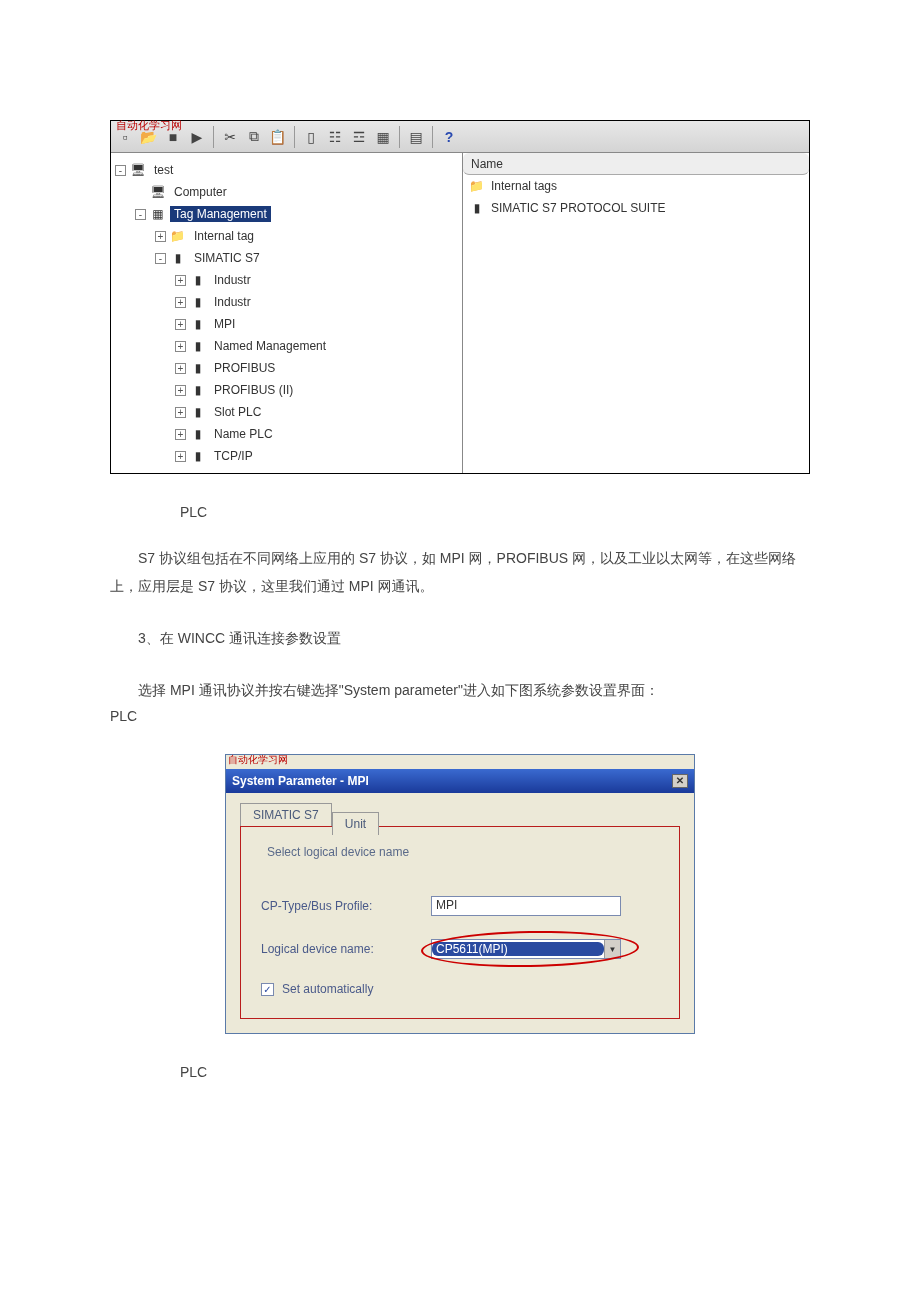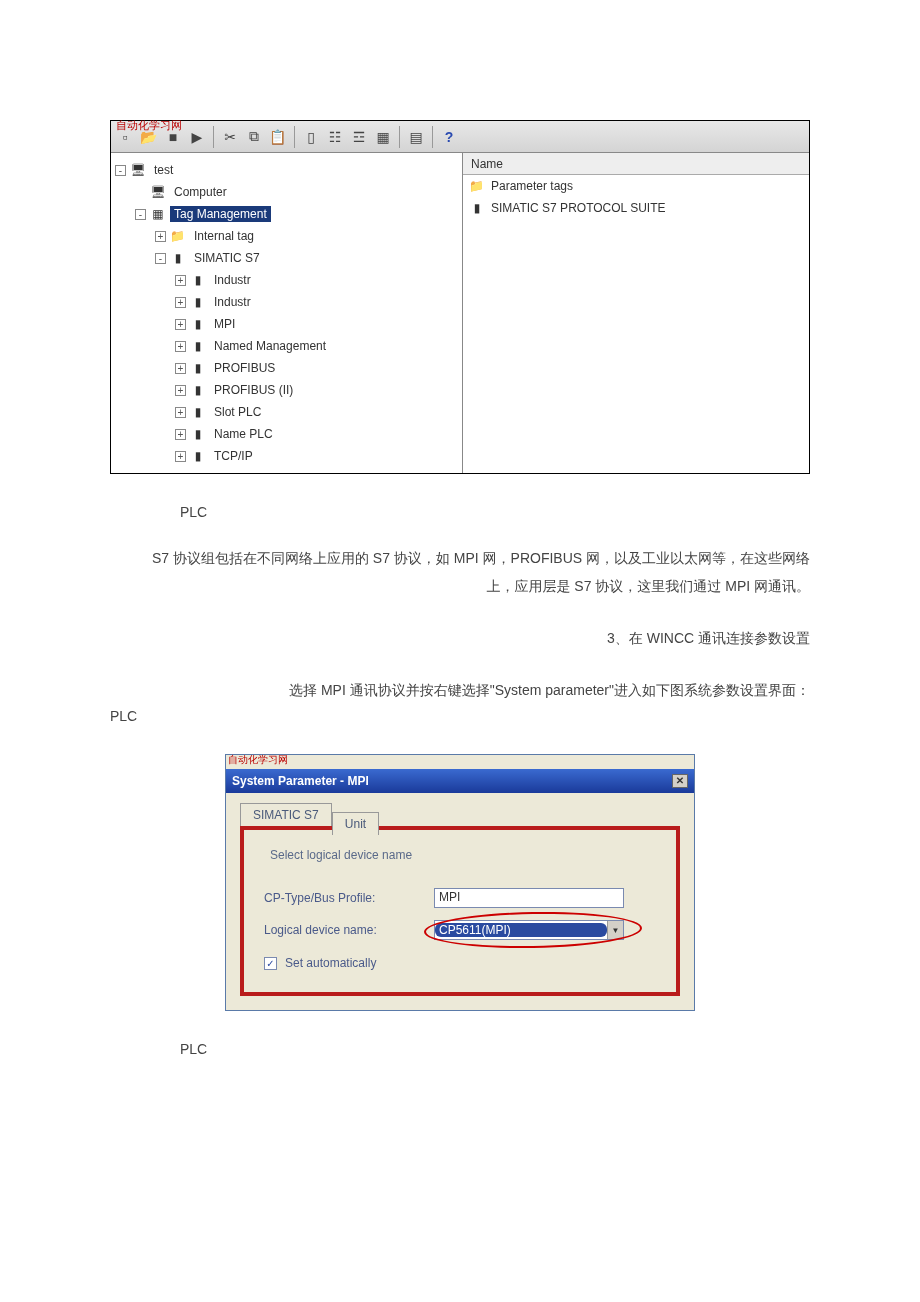--- a/index.html
+++ b/index.html
@@ -24,40 +24,40 @@
     display: flex;
     align-items: center;
     padding: 0 4px;
     gap: 4px;
   }
   .tb-ico { width: 20px; height: 20px; display: flex; align-items: center; justify-content: center; font-size: 14px; color: #444; }
   .tb-sep { width: 1px; height: 22px; background: #999; margin: 0 2px; }
   .fig1-body { display: flex; height: 320px; }
   .tree-pane { width: 352px; border-right: 1px solid #888; overflow: hidden; position: relative; font-family: Tahoma, sans-serif; font-size: 12px; padding: 6px 4px; }
   .list-pane { flex: 1; font-family: Tahoma, sans-serif; font-size: 12px; }
-  .list-header { height: 22px; background: #eee; border-bottom: 1px solid #aaa; display: flex; align-items: center; padding-left: 8px; font-weight: normal; }
+  .list-header { height: 22px; background: #eee; border-bottom: 1px solid #aaa; display: flex; align-items: center; padding-left: 8px; font-weight: normal; border-radius: 6px; }
   .list-row { display: flex; align-items: center; height: 22px; padding-left: 6px; gap: 6px; }
   .tree-row { display: flex; align-items: center; height: 22px; gap: 4px; }
   .tree-toggle { width: 11px; height: 11px; border: 1px solid #888; font-size: 10px; line-height: 9px; text-align: center; color: #555; }
   .tree-space { width: 11px; height: 11px; }
   .indent0 { padding-left: 0; }
   .indent1 { padding-left: 20px; }
   .indent2 { padding-left: 40px; }
   .indent3 { padding-left: 60px; }
   .tree-label { padding: 1px 4px; }
   .tree-sel { background: #1a3a7a; color: #fff; }
   .ctx-menu { position: absolute; left: 160px; top: 60px; width: 156px; background: #eee; border: 1px solid #999; box-shadow: 2px 2px 3px rgba(0,0,0,.3); font-family: Tahoma, sans-serif; font-size: 12px; }
   .ctx-item { height: 26px; display: flex; align-items: center; padding-left: 14px; }
   .ctx-sep { height: 1px; background: #bbb; margin: 2px 4px; }
   .ico-small { width: 16px; height: 16px; display: inline-flex; align-items: center; justify-content: center; font-size: 12px; }
   .fig1-wrap { position: relative; }
   .watermark1 { position: absolute; left: 6px; top: -2px; color: #b00; font-size: 11px; font-family: SimSun; z-index: 5; }
 
   .body-text { margin: 0 110px; line-height: 2.0; font-size: 14px; color: #444; font-family: "Microsoft YaHei", SimSun, sans-serif; }
-  .para { text-indent: 2em; margin-top: 24px; text-align: right; }
+  .para { text-indent: 2em; margin-top: 24px; }
   .plc-label { margin: 30px 0 0 180px; font-size: 14px; color: #444; }
 
   .fig2 {
     margin: 30px auto 10px auto;
     width: 470px;
     border: 1px solid #5a7aa8;
     background: #ece9d8;
     font-family: Tahoma, sans-serif;
     font-size: 12px;
   }
@@ -68,23 +68,23 @@
     display: flex; align-items: center; justify-content: space-between;
     padding: 12px 6px;
     font-weight: bold;
     font-size: 12px;
   }
   .fig2-close { width: 16px; height: 14px; background: #d4d0c8; border: 1px solid #666; color: #333; font-size: 10px; line-height: 12px; text-align: center; }
   .fig2-body { padding: 10px 14px 14px 14px; }
   .tabs { display: flex; gap: 0; }
   .tab { padding: 4px 12px; border: 1px solid #999; border-bottom: none; background: #ece9d8; color: #4a5a7a; font-size: 12px; }
   .tab.front { background: #ece9d8; position: relative; top: 9px; }
-  .group { border: 4px solid #b91c1c; padding: 18px 20px 22px 20px; margin-top: 0; background: #ece9d8; }
+  .group { border: 1px solid #b91c1c; padding: 18px 20px 22px 20px; margin-top: 0; background: #ece9d8; }
   .group-title { margin: -27px 0 14px 0; display: inline-block; background: #ece9d8; padding: 0 6px; color: #5a6a8a; font-size: 12px; }
-  .form-row { display: flex; align-items: center; margin: 12px 0; }
+  .form-row { display: flex; align-items: center; margin: 23px 0; }
   .form-lbl { width: 170px; color: #4a5a8a; font-size: 12px; }
   .form-fld-box { position: relative; }
   .txtfld { width: 190px; height: 20px; border: 1px solid #7a8ab0; background: #fff; padding: 1px 4px; font-size: 12px; color: #333; }
   .selfld { width: 190px; height: 20px; border: 1px solid #7a8ab0; background: #fff; display: flex; align-items: center; }
   .selfld-val { flex: 1; padding: 0 4px; border-radius: 6px; }
   .selfld-val.hl { background: #2a4aa0; color: #fff; }
   .selfld-btn { width: 16px; height: 18px; background: #d4d0c8; border-left: 1px solid #999; display: flex; align-items: center; justify-content: center; font-size: 8px; color: #333; }
   .circle-ann {
     position: absolute; left: -10px; top: -8px; width: 218px; height: 36px;
     border: 2px solid #c00; border-radius: 50%; transform: rotate(-1deg);
@@ -189,21 +189,21 @@
           <span class="tree-toggle">+</span>
           <span class="ico-small">▮</span>
           <span class="tree-label">TCP/IP</span>
         </div>
 
       </div>
       <div class="list-pane">
         <div class="list-header">Name</div>
         <div class="list-row">
           <span class="ico-small">📁</span>
-          <span>Parameter tags</span>
+          <span>Internal tags</span>
         </div>
         <div class="list-row">
           <span class="ico-small">▮</span>
           <span>SIMATIC S7 PROTOCOL SUITE</span>
         </div>
       </div>
     </div>
   </div>
 </div>
 

